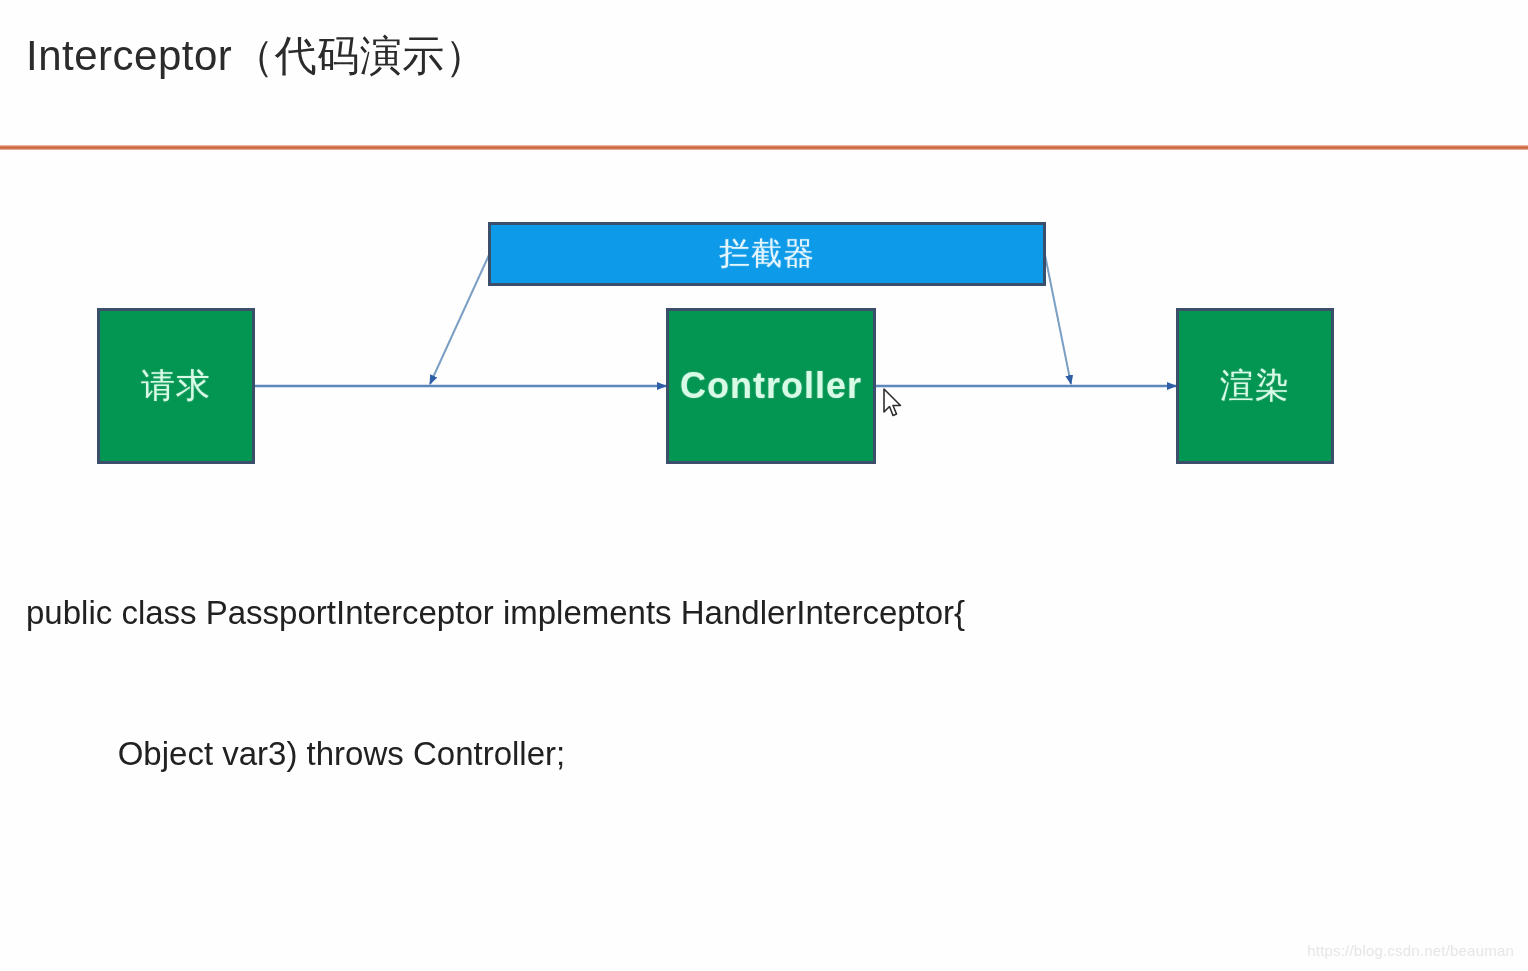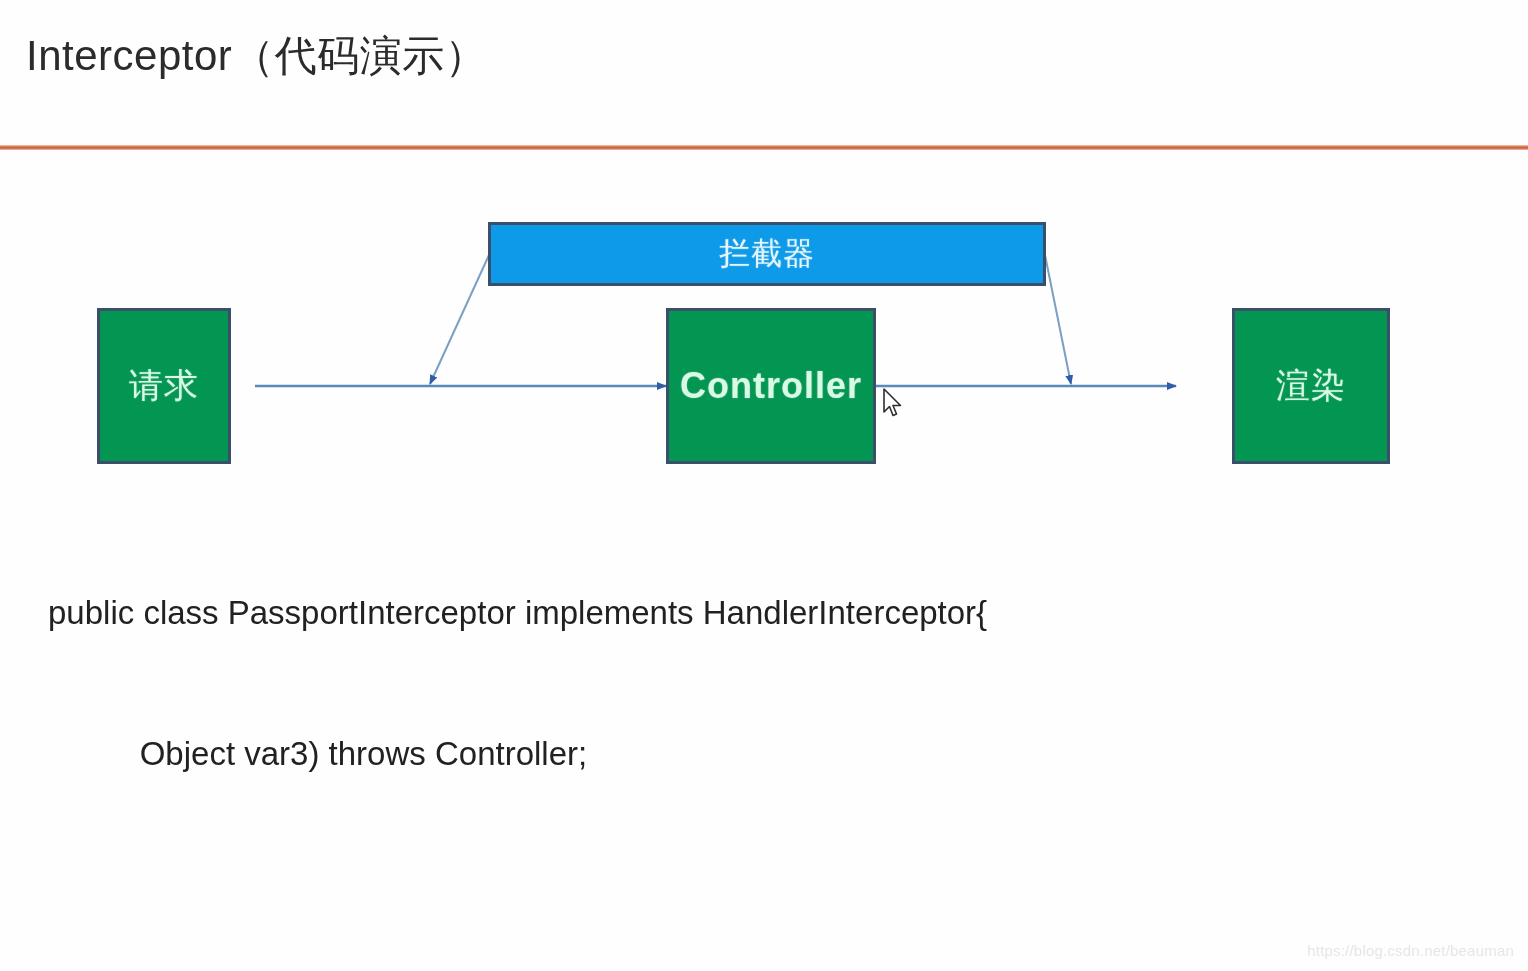--- a/index.html
+++ b/index.html
@@ -87,33 +87,33 @@
   #node-interceptor {
     left: 488px;
     top: 42px;
     width: 558px;
     height: 64px;
     font-size: 31px;
   }
   #node-request {
     left: 97px;
     top: 160px;
-    width: 134px;
+    width: 158px;
     height: 156px;
   }
   #node-controller {
     left: 666px;
     top: 160px;
     width: 210px;
     height: 156px;
     font-size: 36px;
     font-weight: bold;
   }
   #node-render {
-    left: 1232px;
+    left: 1176px;
     top: 160px;
     width: 158px;
     height: 156px;
   }
 
   
   #mouse-cursor {
     position: absolute;
     left: 882px;
     top: 240px;
@@ -127,21 +127,21 @@
     position: absolute;
     left: 0;
     top: 495px;
     width: 1528px;
     font-size: 33px;
     line-height: 47px;
     color: #212121;
     white-space: pre;
   }
   .code-line {
-    padding-left: 48px;
+    padding-left: 26px;
     white-space: pre;
   }
 
   
   #watermark {
     position: absolute;
     right: 14px;
     bottom: 12px;
     font-size: 15px;
     color: #e6e6e6;

